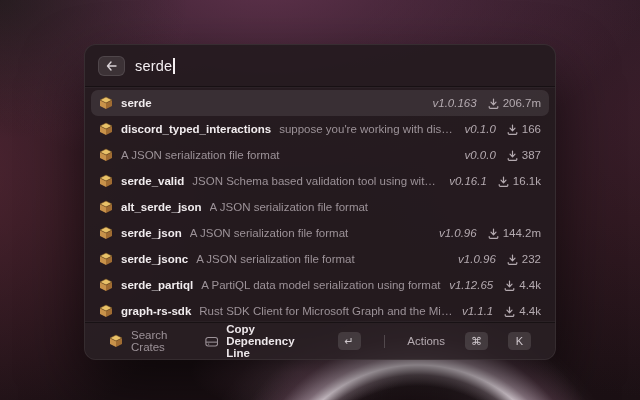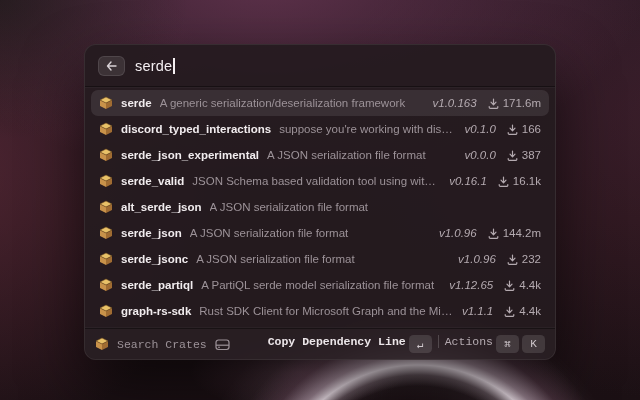--- a/index.html
+++ b/index.html
@@ -50,25 +50,25 @@
   .cube{flex:0 0 auto;display:flex;}
   .name{color:#f1ecee;font-size:11.5px;font-weight:700;white-space:nowrap;}
   .desc{color:#9c9298;font-size:11.5px;white-space:nowrap;overflow:hidden;text-overflow:ellipsis;flex:1;min-width:0;}
   .right{margin-left:auto;display:flex;align-items:center;gap:11px;flex:0 0 auto;}
   .ver{color:#b4aab0;font-size:11.5px;font-style:italic;}
   .dl{display:flex;align-items:center;gap:4px;color:#b4aab0;font-size:11.5px;}
   
   .footer{
     flex:0 0 30px;border-top:1px solid rgba(0,0,0,0.4);
     box-shadow:0 -1px 0 rgba(255,255,255,0.03);
-    display:flex;align-items:center;gap:8px;padding:0 10px;
-    border-radius:0 0 12px 12px;background:rgba(255,255,255,0.02);font-family:Liberation Mono, monospace;
+    display:flex;align-items:center;gap:8px;padding:0 24px;
+    border-radius:0 0 12px 12px;background:rgba(255,255,255,0.02);
   }
   .src-label{color:#9c9298;font-size:11.5px;}
-  .faction{display:flex;align-items:flex-start;gap:3px;margin-left:auto;}
+  .faction{display:flex;align-items:center;gap:20px;margin-left:auto;}
   .faction .label{color:#ece6e9;font-size:11.5px;font-weight:700;}
   .faction .label.dim{color:#b4aab0;font-weight:400;}
   .key{
     min-width:13px;height:18px;padding:0 5px;border-radius:4.5px;
     background:rgba(255,255,255,0.12);color:#cfc7cc;font-size:11px;
     display:flex;align-items:center;justify-content:center;
   }
   .vdiv{width:1px;height:13px;background:rgba(255,255,255,0.18);margin:0 3px;}
   svg{display:block;}
 </style>
@@ -97,29 +97,28 @@
   <div class="row selected">
     <span class="cube">
       <svg width="14" height="14" viewBox="0 0 14 14">
             <polygon points="7,1 13,4 7,7 1,4" fill="#e8c168"></polygon>
             <polygon points="1,4 7,7 7,13 1,10" fill="#c8924a"></polygon>
             <polygon points="7,7 13,4 13,10 7,13" fill="#a06c32"></polygon>
             <polygon points="7,1 13,4 7,7 1,4 7,1" fill="none" stroke="#6d4a1e" stroke-width="0.6"></polygon>
           </svg>
     </span>
     <span class="name">serde</span>
-    <span class="desc">A generic serialization/deserialization framework</span>
     <span class="right">
       <span class="ver">v1.0.163</span>
       <span class="dl">
         <svg width="11" height="11" viewBox="0 0 11 11">
               <path d="M5.5 1 V6.2 M3 4.2 L5.5 6.8 L8 4.2" stroke="#b4aab0" stroke-width="1.2" fill="none" stroke-linecap="round" stroke-linejoin="round"></path>
               <path d="M1.2 8.6 v0.6 a1.2 1.2 0 0 0 1.2 1.2 h6.2 a1.2 1.2 0 0 0 1.2 -1.2 v-0.6" stroke="#b4aab0" stroke-width="1.2" fill="none" stroke-linecap="round"></path>
             </svg>
-        <span class="dlnum">171.6m</span>
+        <span class="dlnum">206.7m</span>
       </span>
     </span>
   </div>
 
   <div class="row">
     <span class="cube">
       <svg width="14" height="14" viewBox="0 0 14 14">
             <polygon points="7,1 13,4 7,7 1,4" fill="#e8c168"></polygon>
             <polygon points="1,4 7,7 7,13 1,10" fill="#c8924a"></polygon>
             <polygon points="7,7 13,4 13,10 7,13" fill="#a06c32"></polygon>
@@ -142,21 +141,20 @@
 
   <div class="row">
     <span class="cube">
       <svg width="14" height="14" viewBox="0 0 14 14">
             <polygon points="7,1 13,4 7,7 1,4" fill="#e8c168"></polygon>
             <polygon points="1,4 7,7 7,13 1,10" fill="#c8924a"></polygon>
             <polygon points="7,7 13,4 13,10 7,13" fill="#a06c32"></polygon>
             <polygon points="7,1 13,4 7,7 1,4 7,1" fill="none" stroke="#6d4a1e" stroke-width="0.6"></polygon>
           </svg>
     </span>
-    <span class="name">serde_json_experimental</span>
     <span class="desc">A JSON serialization file format</span>
     <span class="right">
       <span class="ver">v0.0.0</span>
       <span class="dl">
         <svg width="11" height="11" viewBox="0 0 11 11">
               <path d="M5.5 1 V6.2 M3 4.2 L5.5 6.8 L8 4.2" stroke="#b4aab0" stroke-width="1.2" fill="none" stroke-linecap="round" stroke-linejoin="round"></path>
               <path d="M1.2 8.6 v0.6 a1.2 1.2 0 0 0 1.2 1.2 h6.2 a1.2 1.2 0 0 0 1.2 -1.2 v-0.6" stroke="#b4aab0" stroke-width="1.2" fill="none" stroke-linecap="round"></path>
             </svg>
         <span class="dlnum">387</span>
       </span>
@@ -248,21 +246,21 @@
   <div class="row">
     <span class="cube">
       <svg width="14" height="14" viewBox="0 0 14 14">
             <polygon points="7,1 13,4 7,7 1,4" fill="#e8c168"></polygon>
             <polygon points="1,4 7,7 7,13 1,10" fill="#c8924a"></polygon>
             <polygon points="7,7 13,4 13,10 7,13" fill="#a06c32"></polygon>
             <polygon points="7,1 13,4 7,7 1,4 7,1" fill="none" stroke="#6d4a1e" stroke-width="0.6"></polygon>
           </svg>
     </span>
     <span class="name">serde_partiql</span>
-    <span class="desc">A PartiQL serde model serialization file format</span>
+    <span class="desc">A PartiQL data model serialization using format</span>
     <span class="right">
       <span class="ver">v1.12.65</span>
       <span class="dl">
         <svg width="11" height="11" viewBox="0 0 11 11">
               <path d="M5.5 1 V6.2 M3 4.2 L5.5 6.8 L8 4.2" stroke="#b4aab0" stroke-width="1.2" fill="none" stroke-linecap="round" stroke-linejoin="round"></path>
               <path d="M1.2 8.6 v0.6 a1.2 1.2 0 0 0 1.2 1.2 h6.2 a1.2 1.2 0 0 0 1.2 -1.2 v-0.6" stroke="#b4aab0" stroke-width="1.2" fill="none" stroke-linecap="round"></path>
             </svg>
         <span class="dlnum">4.4k</span>
       </span>
     </span>

